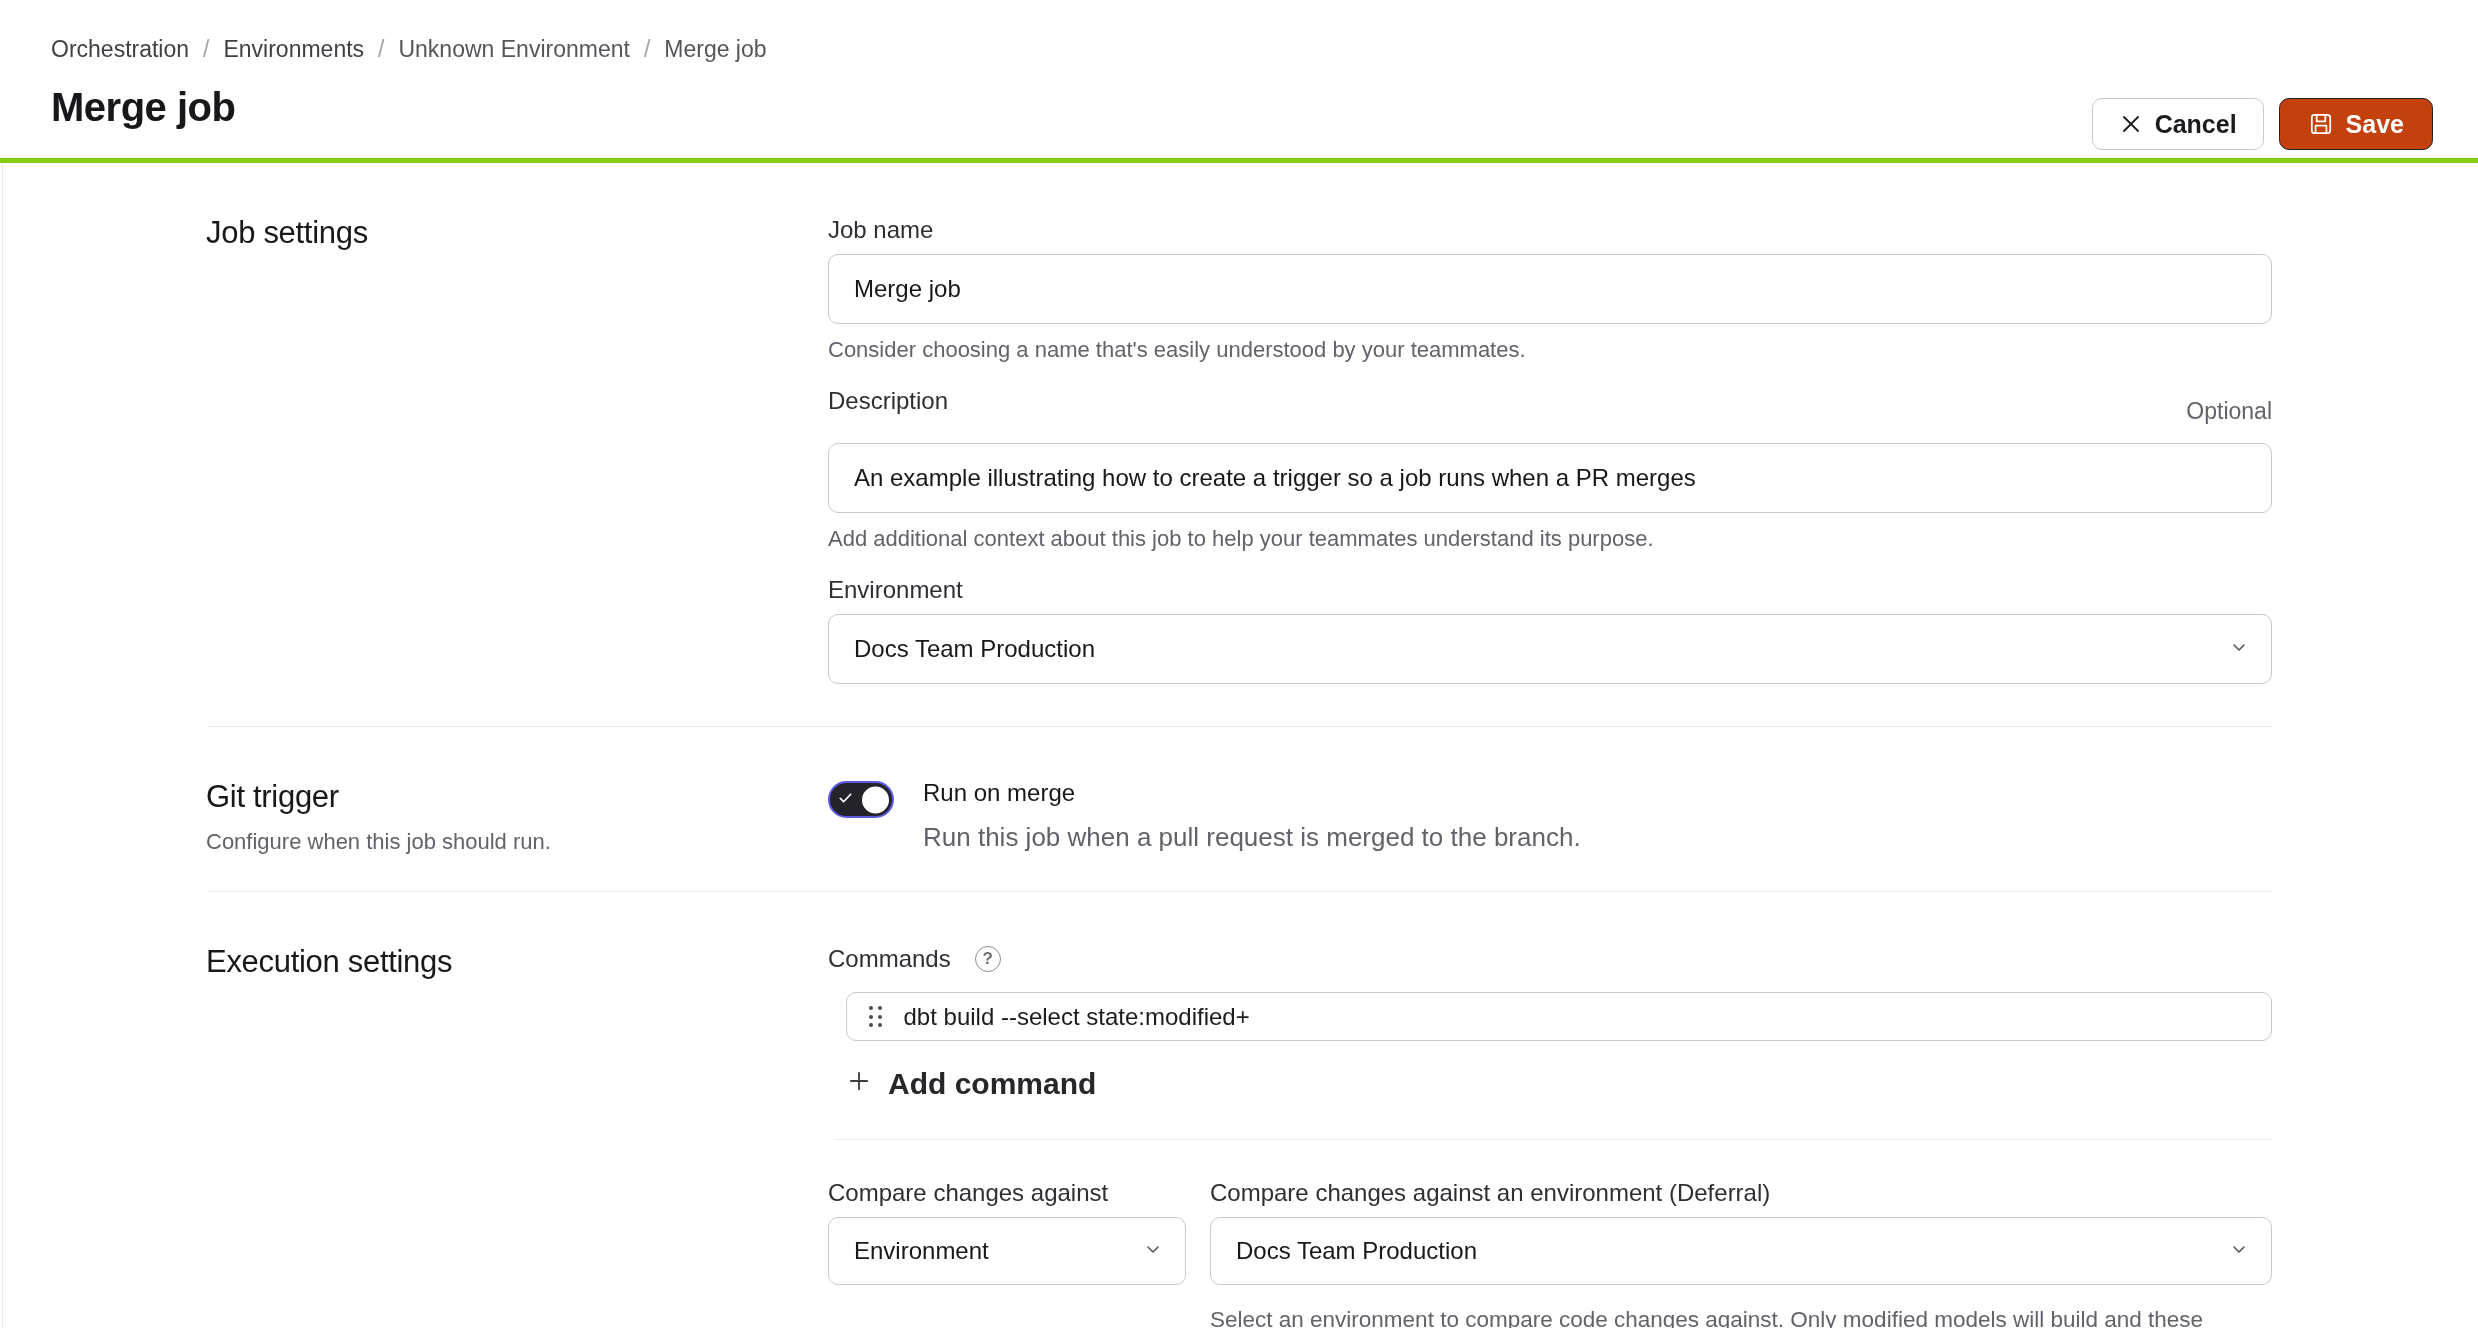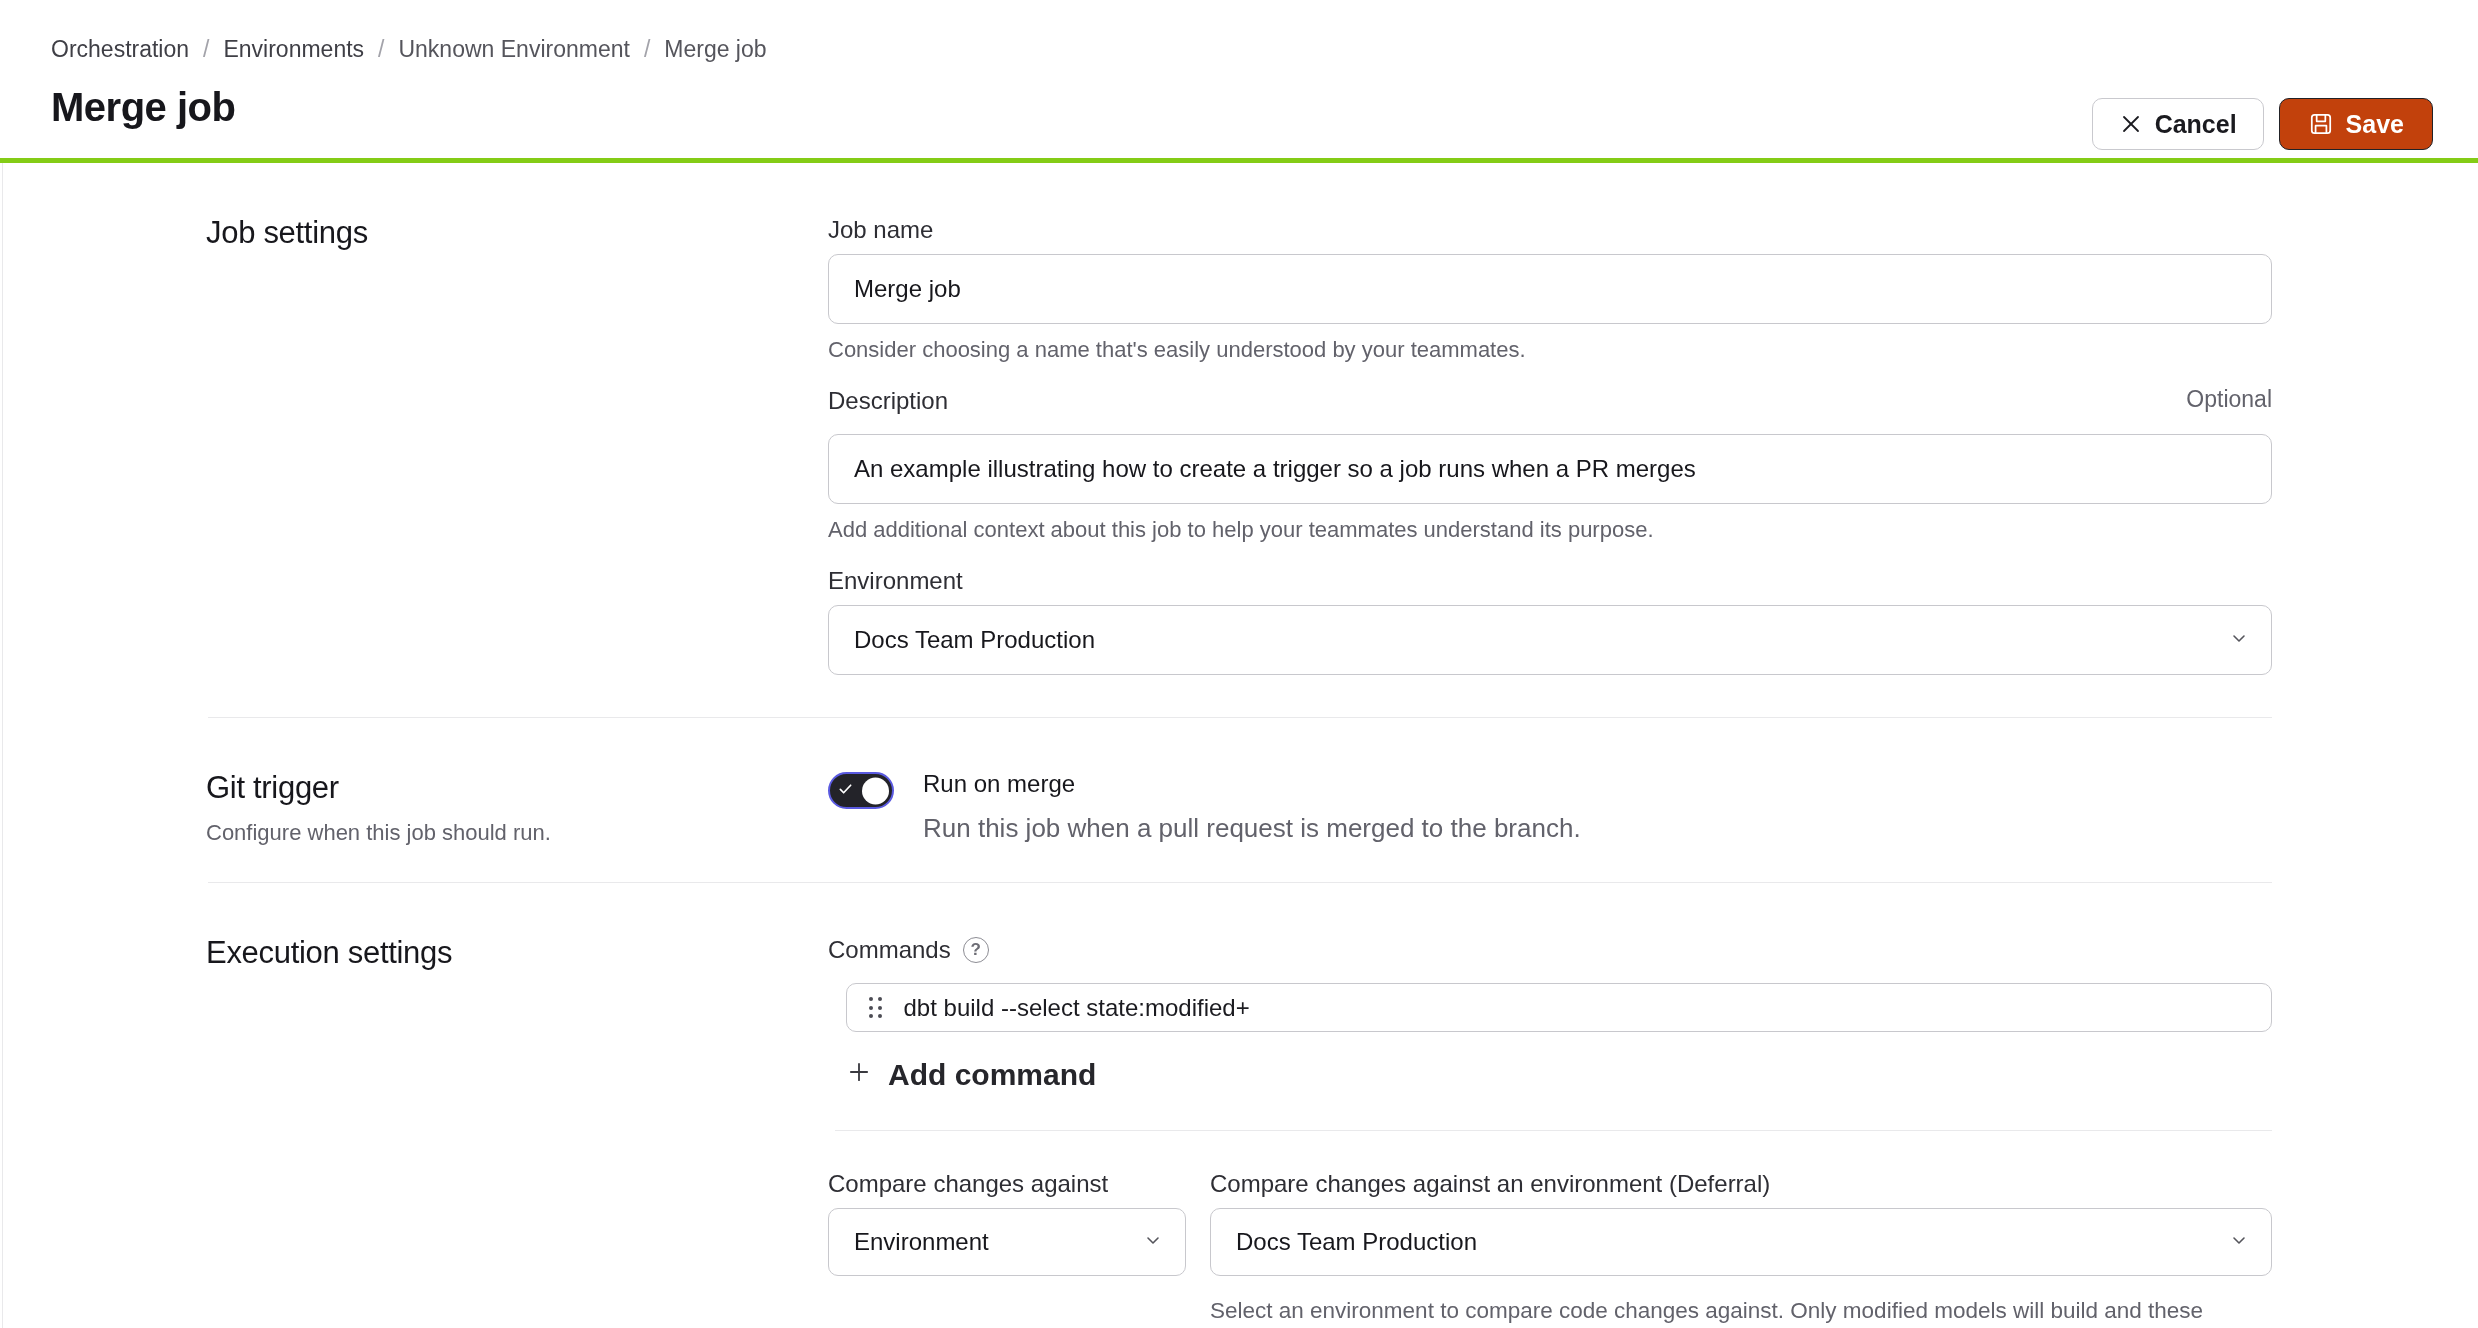--- a/index.html
+++ b/index.html
@@ -25,21 +25,21 @@
   .content { border-left:1px solid #e9e9eb; margin-left:2px; min-height:1163px; }
   .sec { display:flex; padding-left:203px; }
   .sec-left { width:622px; flex:none; }
   .sec-right { width:1444px; flex:none; }
   h2.sec-heading { font-size:31px; font-weight:400; letter-spacing:-0.3px; color:#17171c; }
   .sec-subheading { margin-top:14px; font-size:22px; color:#62626b; }
 
   .divider-content { border-top:1px solid #e9e9eb; margin-left:205px; margin-right:206px; }
 
   .field-label { font-size:24px; font-weight:500; color:#2e2e34; line-height:30px; }
-  .label-row { display:flex; justify-content:space-between; margin-bottom:9px; }
+  .label-row { display:flex; justify-content:space-between; align-items:flex-end; margin-bottom:18px; }
   .optional { font-size:23px; font-weight:400; color:#62626b; }
   .text-input { width:100%; height:70px; border:1px solid #c8c8cd; border-radius:10px;
                 padding:0 25px; font-size:24px; color:#17171c; background:#fff; outline:none;
                 font-family:inherit; }
   .helper { margin-top:13px; font-size:22px; color:#62626b; }
 
   .select { position:relative; height:70px; border:1px solid #c8c8cd; border-radius:10px;
             background:#fff; display:flex; align-items:center; padding:0 60px 0 25px;
             font-size:24px; color:#17171c; cursor:pointer; }
   .select .chev { position:absolute; right:22px; top:50%; transform:translateY(-50%); }
@@ -52,21 +52,21 @@
   .toggle { position:relative; width:66px; height:37px; border-radius:20px; background:#232329;
             border:2px solid #5a5ae0; flex:none; margin-top:2px; cursor:pointer; }
   .toggle .knob { position:absolute; right:3px; top:50%; transform:translateY(-50%);
                   width:27px; height:27px; border-radius:50%; background:#fff; }
   .toggle .check { position:absolute; left:8px; top:50%; transform:translateY(-50%); }
   .toggle-text { margin-left:29px; }
   .toggle-label { font-size:24px; font-weight:500; color:#17171c; }
   .toggle-desc { margin-top:15px; font-size:26px; color:#62626b; }
 
   
-  .commands-label-row { display:flex; align-items:center; gap:12px; margin-bottom:18px; }
+  .commands-label-row { display:flex; align-items:center; gap:24px; margin-bottom:18px; }
   .help-icon { width:26px; height:26px; border:1.5px solid #8d8d94; border-radius:50%;
                display:flex; align-items:center; justify-content:center;
                font-size:17px; color:#6d6d75; font-weight:600; cursor:pointer; }
   .command-row { margin-left:18px; height:49px; border:1px solid #c8c8cd; border-radius:10px;
                  display:flex; align-items:center; padding:0 18px; background:#fff; }
   .drag-handle { display:grid; grid-template-columns:repeat(2, 4px); grid-template-rows:repeat(3, 4px);
                  gap:4.5px; cursor:grab; padding:4px; }
   .drag-handle i { width:4px; height:4px; border-radius:50%; background:#4c4c54; }
   .command-text { margin-left:18px; font-size:24px; color:#1b1b20; }
   .add-command { margin-top:26px; margin-left:18px; display:inline-flex; align-items:center;

